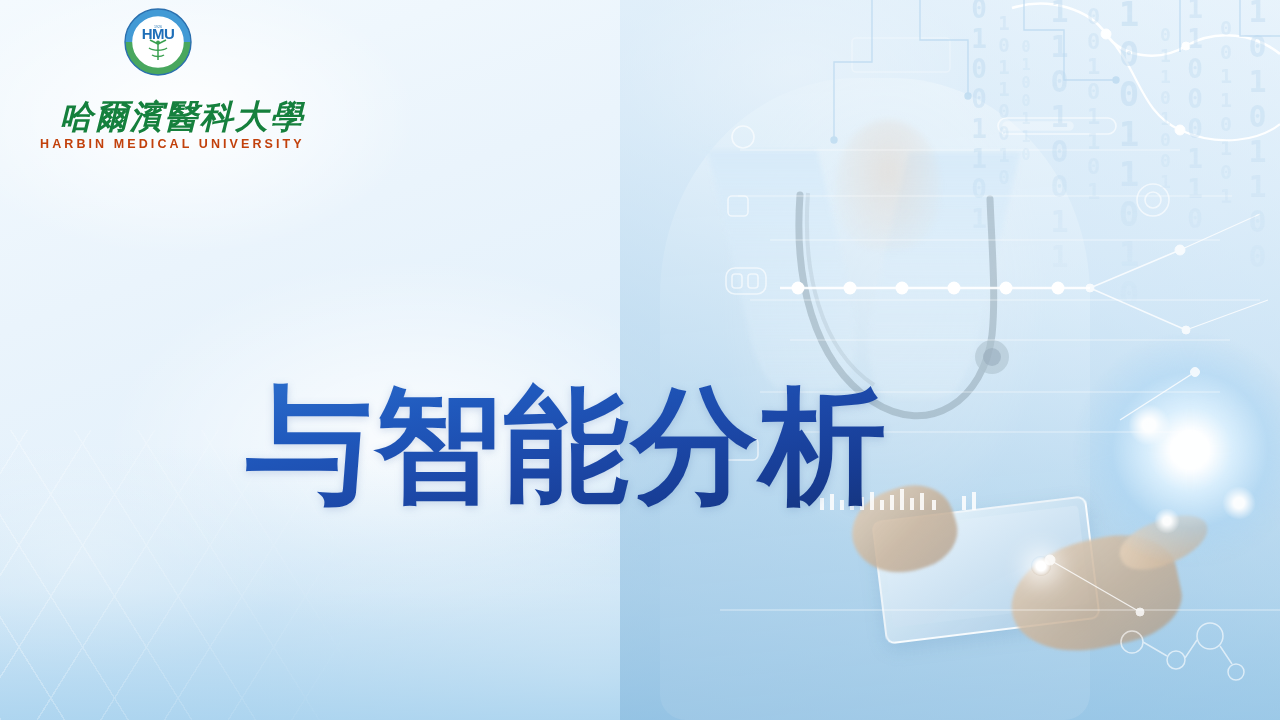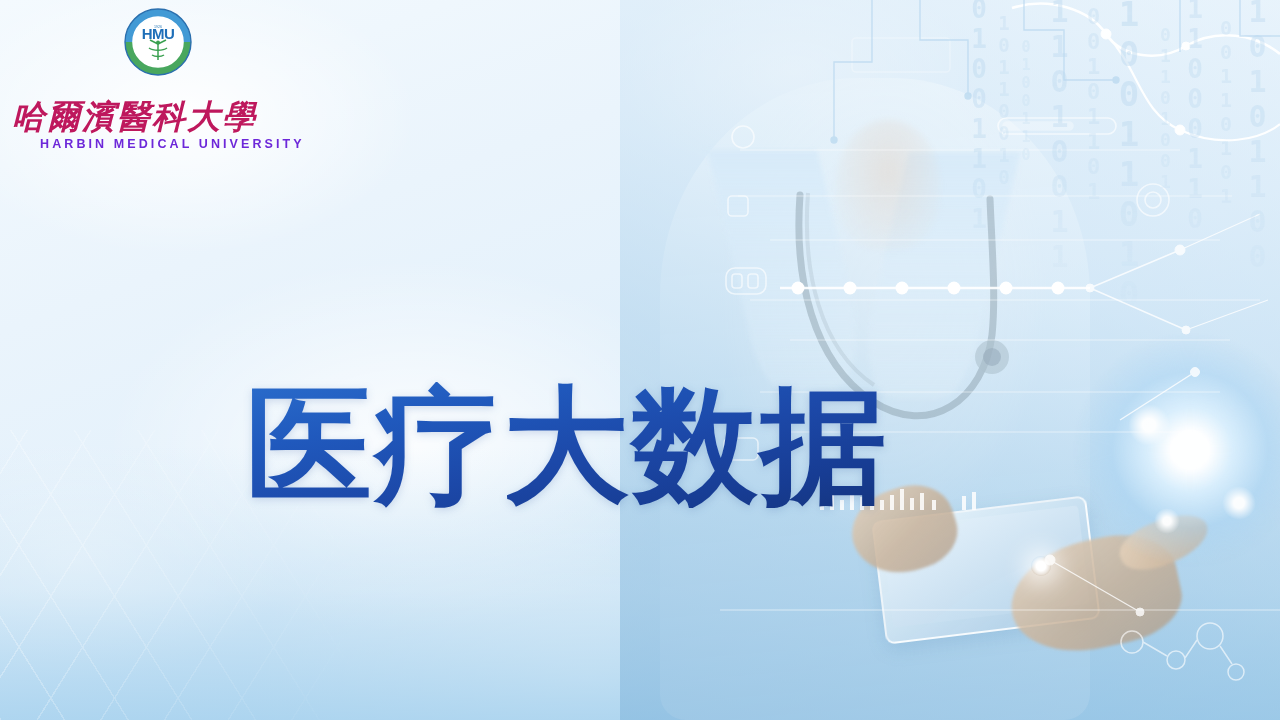--- a/index.html
+++ b/index.html
@@ -146,29 +146,30 @@
     position:absolute;top:0;writing-mode:vertical-rl;text-orientation:upright;
     white-space:pre;
   }
 
   
   .logo{position:absolute;left:12px;top:6px;display:flex;align-items:center;gap:20px;flex-direction:column;}
   .emblem{width:72px;height:72px;flex:0 0 72px;}
   .logo-text{display:flex;flex-direction:column;gap:2px;padding-top:2px;}
   .logo-cn{
     font-family:"DejaVu Serif","Liberation Serif",serif;
-    font-size:33px;font-weight:700;color:#be185d;
+    font-size:33px;font-weight:700;color:#15803d;
     letter-spacing:2px;line-height:1.06;
     font-style:italic;
     text-shadow:0 1px 0 rgba(255,255,255,.6);
     white-space:nowrap;
+    text-align:right;
   }
   .logo-en{
     font-family:"Liberation Sans","DejaVu Sans",sans-serif;
-    font-size:12.5px;font-weight:700;color:#6d28d9;
+    font-size:12.5px;font-weight:700;color:#c2410c;
     letter-spacing:3.1px;white-space:nowrap;padding-left:28px;
   }
 
   
   .title-wrap{position:absolute;left:0;top:0;width:100%;height:100%;}
   .title-line{
     position:absolute;white-space:nowrap;
     font-family:"DejaVu Serif","Liberation Serif",serif;
     font-weight:700;
     letter-spacing:.02em;
@@ -362,16 +363,16 @@
         <text x="36" y="22" font-family="Liberation Sans, sans-serif" font-size="3.6" fill="#2a7ab8" text-anchor="middle">1926</text>
       </svg>
     </div>
     <div class="logo-text">
       <div class="logo-cn">哈爾濱醫科大學</div>
       <div class="logo-en">HARBIN MEDICAL UNIVERSITY</div>
     </div>
   </div>
 
   <div class="title-wrap">
-    <div class="title-line title-2">医疗大数据</div>
+    <div class="title-line title-2">与智能分析</div>
   </div>
 
 </div>
 
 </body></html>

